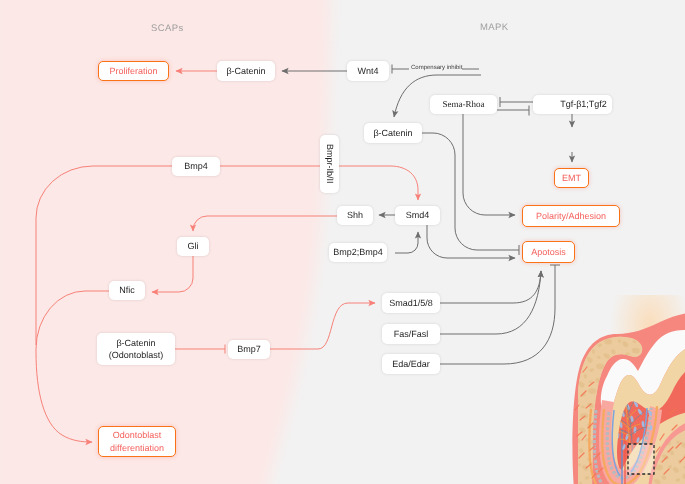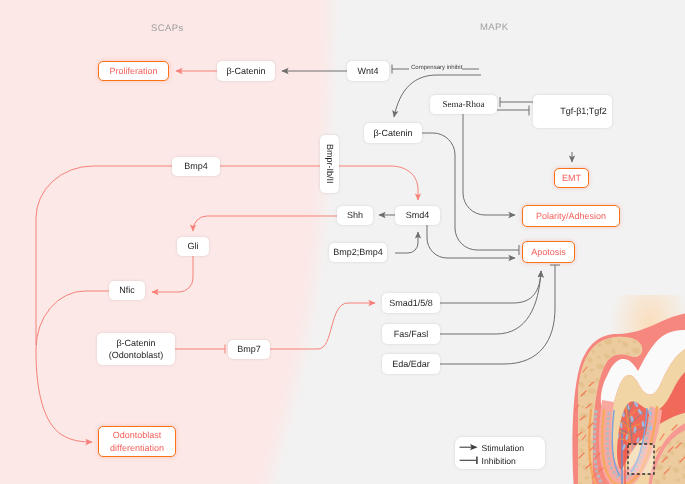--- a/index.html
+++ b/index.html
@@ -248,21 +248,21 @@
     </g>
   </svg>
 
   <div class="region-label" style="left:151px;top:23px;">SCAPs</div>
   <div class="region-label" style="left:480px;top:22px;">MAPK</div>
 
   <div class="node red" style="left:98px;top:61px;width:71px;height:20px;">Proliferation</div>
   <div class="node" style="left:217px;top:61px;width:58px;height:20px;">β-Catenin</div>
   <div class="node" style="left:347px;top:61px;width:42px;height:20px;">Wnt4</div>
   <div class="node" style="left:430px;top:95px;width:67px;height:19px;font-family:Liberation Serif, serif;">Sema-Rhoa</div>
-  <div class="node" style="left:533px;top:95px;width:79px;height:33px;padding-left:22px;">Tgf-β1;Tgf2</div>
+  <div class="node" style="left:533px;top:95px;width:79px;height:19px;padding-left:22px;">Tgf-β1;Tgf2</div>
   <div class="node red" style="left:554px;top:168px;width:35px;height:20px;">EMT</div>
   <div class="node" style="left:364px;top:123px;width:58px;height:20px;">β-Catenin</div>
   <div class="node" style="left:172px;top:157px;width:48px;height:19px;">Bmp4</div>
   <div class="node rot" style="left:320px;top:135px;width:19px;height:58px;">Bmpr-Ib/II</div>
   <div class="node" style="left:337px;top:206px;width:36px;height:19px;">Shh</div>
   <div class="node" style="left:395px;top:206px;width:45px;height:19px;">Smd4</div>
   <div class="node" style="left:329px;top:243px;width:58px;height:19px;">Bmp2;Bmp4</div>
   <div class="node red" style="left:522px;top:205px;width:98px;height:22px;">Polarity/Adhesion</div>
   <div class="node red" style="left:522px;top:241px;width:53px;height:22px;">Apotosis</div>
   <div class="node" style="left:177px;top:237px;width:32px;height:19px;">Gli</div>
@@ -271,26 +271,14 @@
 (Odontoblast)</div>
   <div class="node" style="left:228px;top:340px;width:42px;height:19px;">Bmp7</div>
   <div class="node" style="left:382px;top:293px;width:58px;height:20px;">Smad1/5/8</div>
   <div class="node" style="left:382px;top:324px;width:58px;height:20px;">Fas/Fasl</div>
   <div class="node" style="left:382px;top:354px;width:58px;height:20px;">Eda/Edar</div>
   <div class="node red" style="left:98px;top:426px;width:78px;height:31px;">Odontoblast
 differentiation</div>
 
   <div class="elabel" style="left:411px;top:65px;">Compensary inhibit</div>
 
-  <div class="legend" style="left:455px;top:437px;width:90px;height:32px;">
-    <svg width="90" height="32" viewBox="0 0 90 32" style="position:absolute;left:0;top:0;">
-      <g stroke="#3d3d3d" stroke-width="1.1" fill="none">
-        <path d="M4.6,10.2 H17"></path>
-        <path d="M4.6,23.3 H21.6"></path>
-        <path d="M21.9,23.3 V19.6 M21.9,23.3 V27" stroke-width="1.5"></path>
-      </g>
-      <path d="M22.6,10.2 L15,7.1 L16.6,10.2 L15,13.3 Z" fill="#3d3d3d"></path>
-    </svg>
-    <div class="row" style="left:26.5px;top:5.6px;">Stimulation</div>
-    <div class="row" style="left:26.5px;top:18.8px;">Inhibition</div>
-  </div>
 
 </div>
 
 </body></html>

